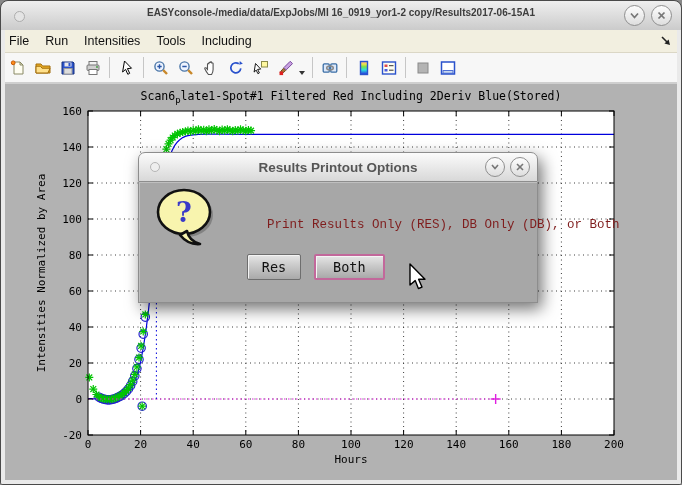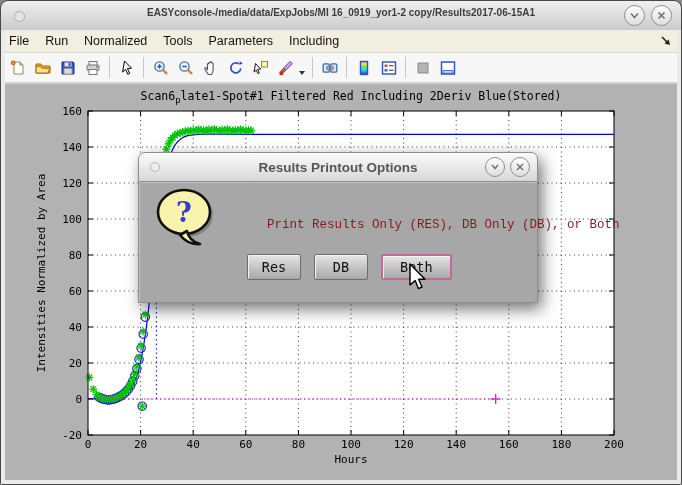--- a/index.html
+++ b/index.html
@@ -82,23 +82,22 @@
             <line x1="2.5" y1="2.5" x2="8.5" y2="8.5" stroke="#777" stroke-width="1.7"></line>
             <line x1="8.5" y1="2.5" x2="2.5" y2="8.5" stroke="#777" stroke-width="1.7"></line>
           </svg>
       </div>
     </div>
   </div>
 
   <div class="menubar" id="menubar">
       <div class="menu-item">File</div>
       <div class="menu-item">Run</div>
-      <div class="menu-item">Normalized</div>
+      <div class="menu-item">Intensities</div>
       <div class="menu-item">Tools</div>
-      <div class="menu-item">Parameters</div>
       <div class="menu-item">Including</div>
     </div>
   <svg class="dock-arrow" width="14" height="14" style="position:absolute;right:8px;top:33px;z-index:6">
     <line x1="3" y1="3" x2="9" y2="9" stroke="#222" stroke-width="1.6"></line>
     <path d="M11 11 L5.4 9.6 L9.6 5.4 Z" fill="#222"></path>
   </svg>
 
   <div class="toolbar" id="toolbar">
       <div class="tool-btn">
         <svg width="16" height="16" viewBox="0 0 16 16">
@@ -665,21 +664,20 @@
     <div class="dlg-body">
       <svg class="bubble" width="66" height="70">
         <ellipse cx="33" cy="30" rx="26" ry="22" fill="rgba(0,0,0,0.22)"></ellipse>
         <ellipse cx="30" cy="27" rx="26" ry="22" fill="#f8f4ae" stroke="#111" stroke-width="2.6"></ellipse>
         <path d="M33 46 Q35 56 46 59 Q34 60 26 50 Z" fill="#f8f4ae" stroke="#111" stroke-width="2.6" stroke-linejoin="round"></path>
         <text x="30" y="37" text-anchor="middle" font-size="27" font-weight="bold" fill="#3a3ac8" font-family="DejaVu Serif, serif">?</text>
       </svg>
       <div class="dlg-message">Print Results Only (RES), DB Only (DB), or Both</div>
       <div class="btn-row" id="dlgbtns">
           <div class="push-btn">Res</div>
-          <div class="push-btn">DB</div>
           <div class="push-btn focused">Both</div>
         </div>
     </div>
   </div>
 
   <svg class="cursor" width="22" height="30">
     <path d="M2 1 L2 22 L7.2 17.6 L10.4 25.6 L14 24 L10.6 16.3 L17 16.3 Z" fill="#fff" stroke="#000" stroke-width="1.4" stroke-linejoin="round"></path>
   </svg>
 
 </div>

